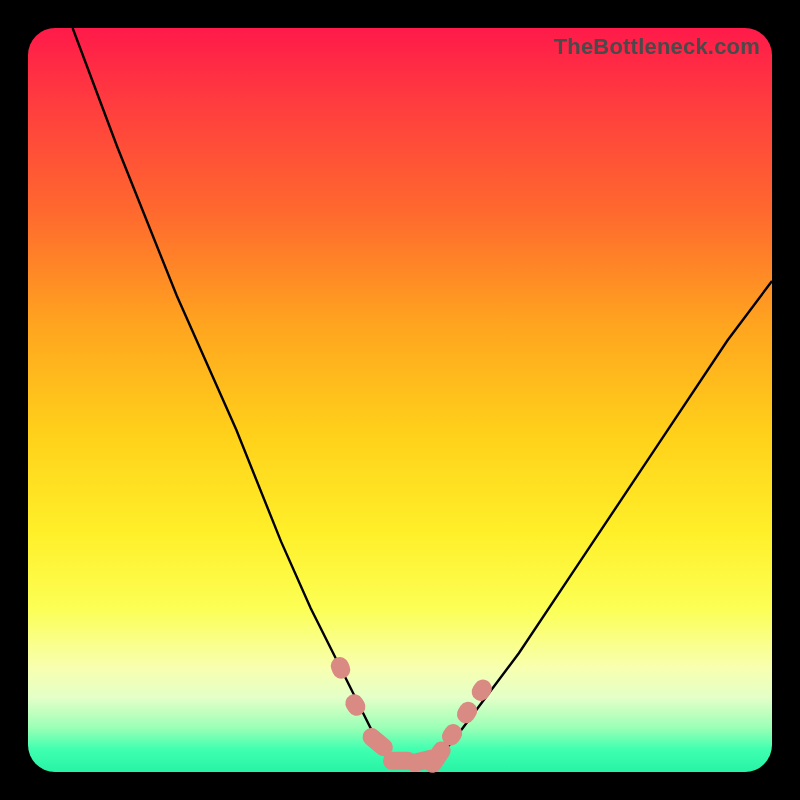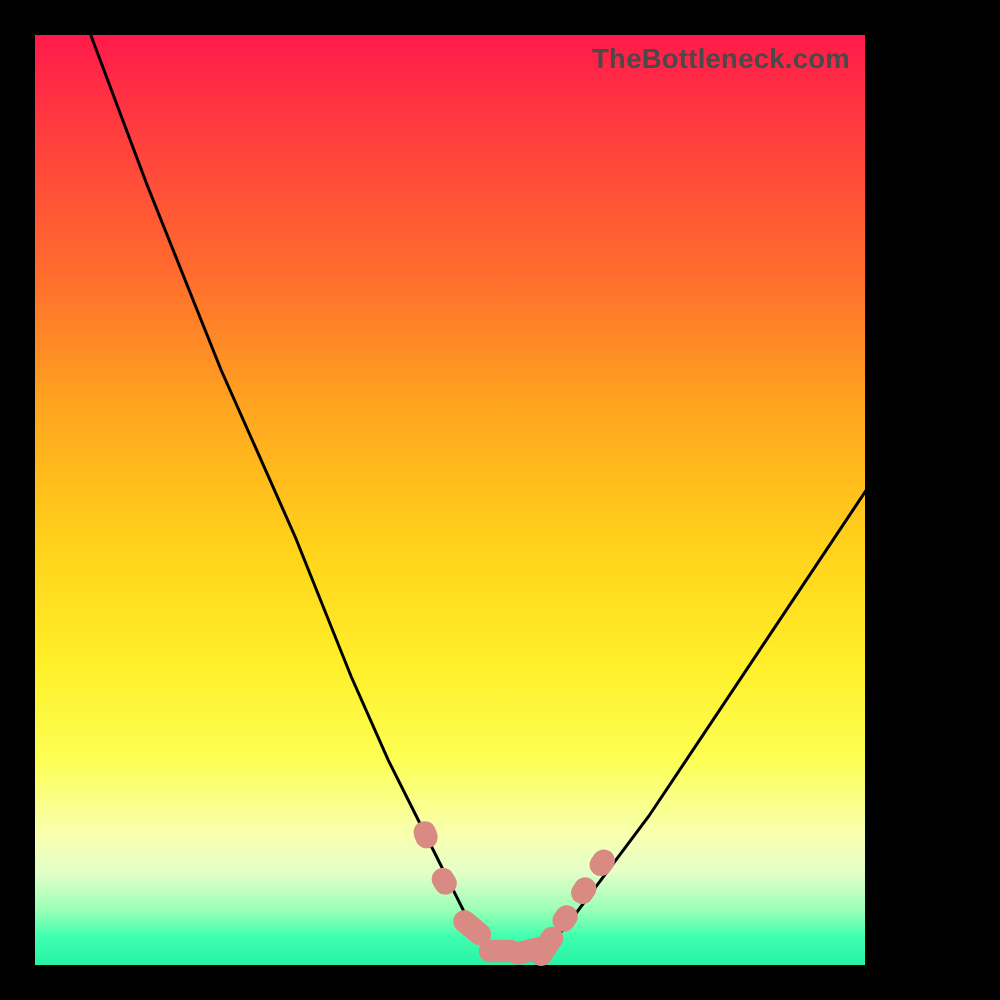--- a/index.html
+++ b/index.html
@@ -7,36 +7,37 @@
   .frame {
     width: 800px;
     height: 800px;
     background: #000;
     position: relative;
   }
   .plot-area {
     position: absolute;
     left: 28px;
     top: 28px;
-    width: 664px;
+    width: 744px;
     height: 744px;
     background: linear-gradient(to bottom,
       #ff1a4a 0%,
       #ff3c3f 10%,
       #ff6a2e 25%,
       #ffa51f 40%,
       #ffd21a 55%,
       #fff02a 68%,
       #fcff55 78%,
       #f8ffb0 86%,
       #e4ffc8 90%,
       #9cffb6 94%,
       #3fffb0 97%,
       #27f3a6 100%
     );
+    border-radius: 27px;
   }
   .watermark {
     position: absolute;
     top: 6px;
     right: 12px;
     font-family: Arial, Helvetica, sans-serif;
     font-size: 22px;
     font-weight: 600;
     color: #4a4a4a;
     letter-spacing: 0.2px;

